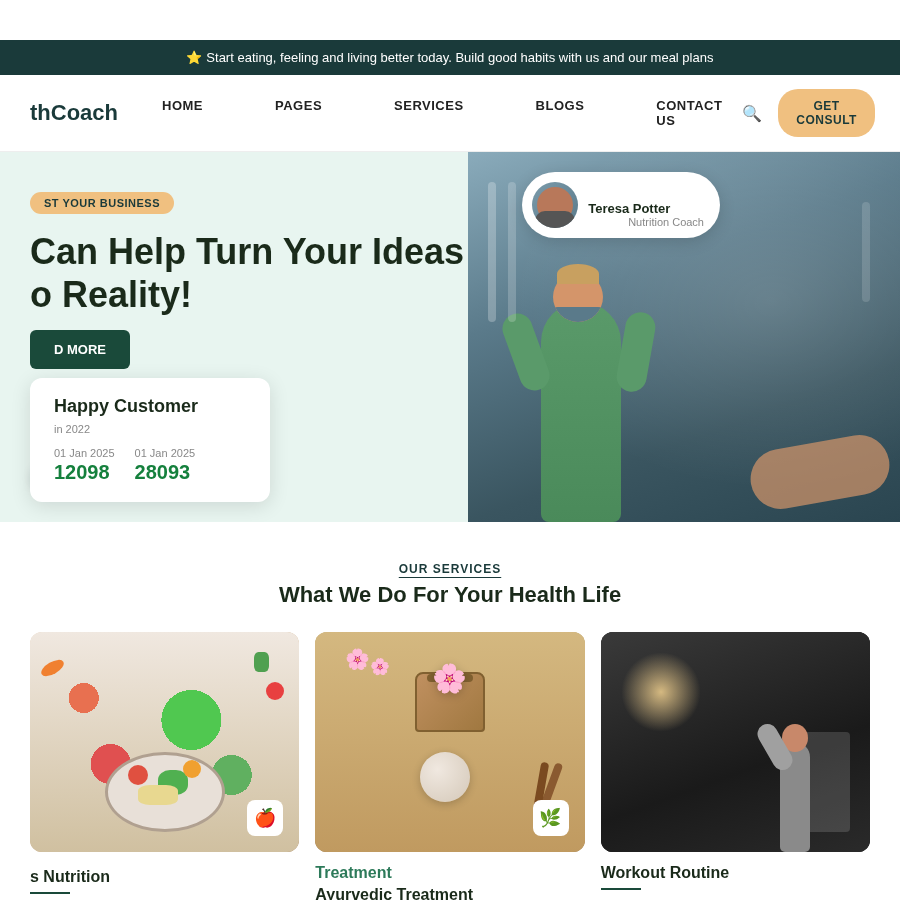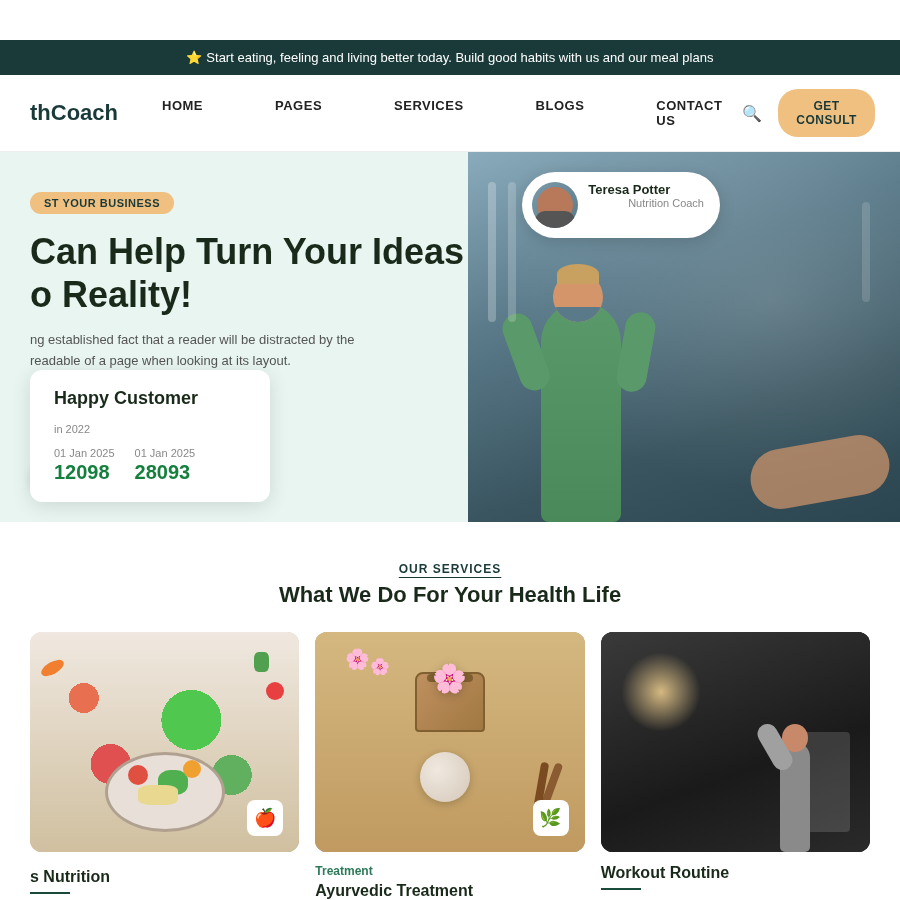--- a/index.html
+++ b/index.html
@@ -127,21 +127,21 @@
 
     
     .trainer-card {
       position: absolute;
       top: 20px;
       right: 180px;
       background: #fff;
       border-radius: 40px;
       padding: 10px 16px 10px 10px;
       display: flex;
-      align-items: flex-start;
+      align-items: flex-end;
       gap: 10px;
       box-shadow: 0 4px 16px rgba(0,0,0,0.15);
       z-index: 20;
     }
     .trainer-avatar {
       width: 46px;
       height: 46px;
       border-radius: 50%;
       background: linear-gradient(135deg, #7a9aaa, #5a7a8a);
       overflow: hidden;
@@ -189,21 +189,21 @@
       border-radius: 12px;
       padding: 18px 24px;
       width: 240px;
       box-shadow: 0 4px 20px rgba(0,0,0,0.12);
       z-index: 20;
     }
     .customer-title {
       font-size: 18px;
       font-weight: 700;
       color: #1a2a1a;
-      margin-bottom: 14px;
+      margin-bottom: 6px;
     }
     .customer-year {
       font-size: 11px;
       color: #888;
       margin-bottom: 12px;
     }
     .customer-stats {
       display: flex;
       gap: 20px;
     }
@@ -320,21 +320,21 @@
       border-radius: 8px;
       display: flex;
       align-items: center;
       justify-content: center;
       font-size: 18px;
     }
     .service-info {
       padding: 12px 0 4px;
     }
     .service-category {
-      font-size: 12px;
+      font-size: 16px;
       font-weight: 600;
       color: #2d7a5a;
       margin-bottom: 4px;
     }
     .service-name {
       font-size: 16px;
       font-weight: 700;
       color: #1a2a1a;
       margin-bottom: 6px;
     }
@@ -379,21 +379,20 @@
 </nav>
 
 <section class="hero">
 
   <div class="hero-left">
     <div class="hero-badge">ST YOUR BUSINESS</div>
     <h1 class="hero-title">
       <span>Can Help Turn Your  Ideas</span><br>
       <span>o Reality!</span>
     </h1>
-    <p class="hero-desc">ng established fact that a reader will be distracted by the readable of a page when looking at its layout.</p>
     <button class="hero-btn">D MORE</button>
 
     
     <div class="customer-card">
       <div class="customer-title">Happy Customer</div>
       <div class="customer-year">in 2022</div>
       <div class="customer-stats">
         <div class="stat-item">
           <div class="stat-date">01 Jan 2025</div>
           <div class="stat-num">12098</div>

